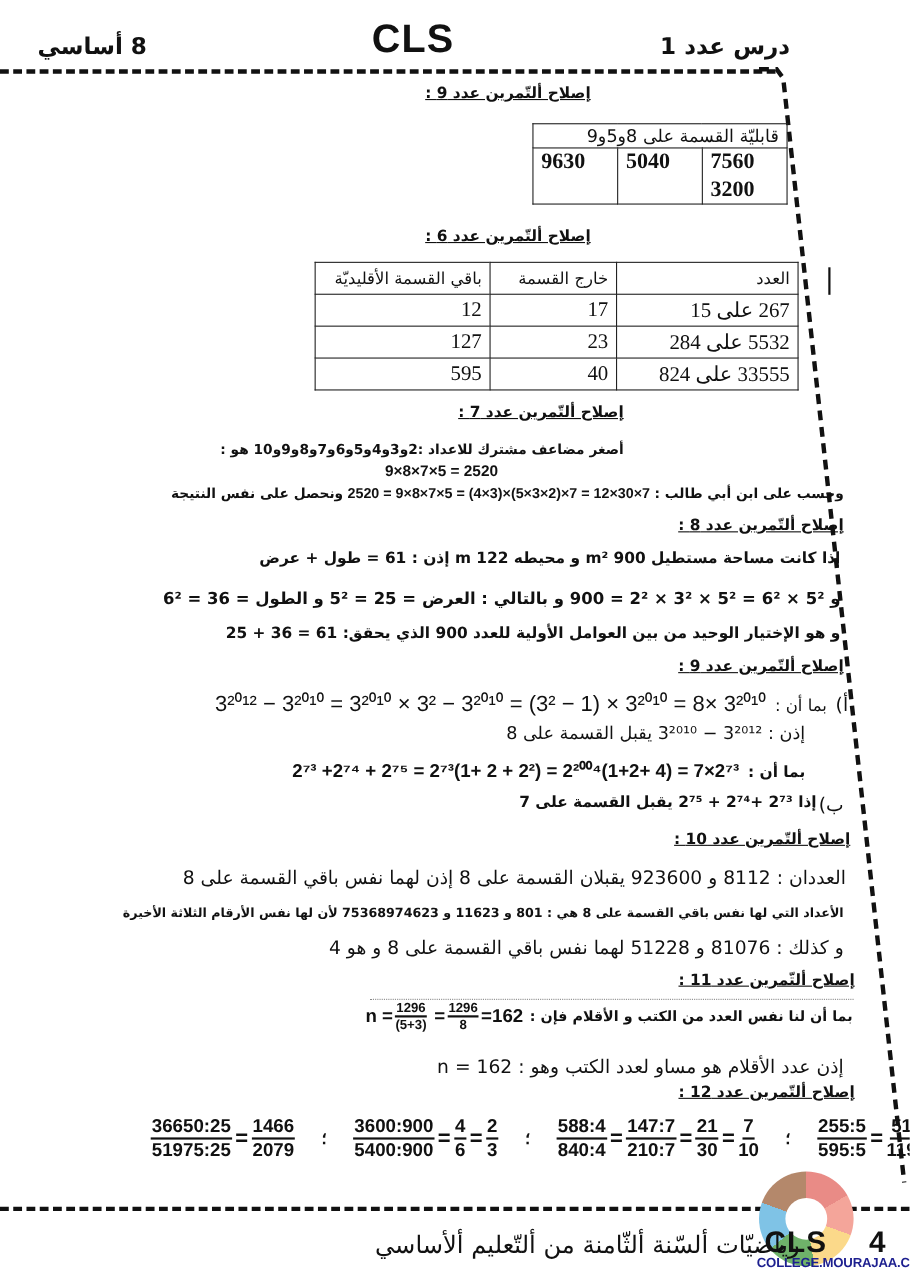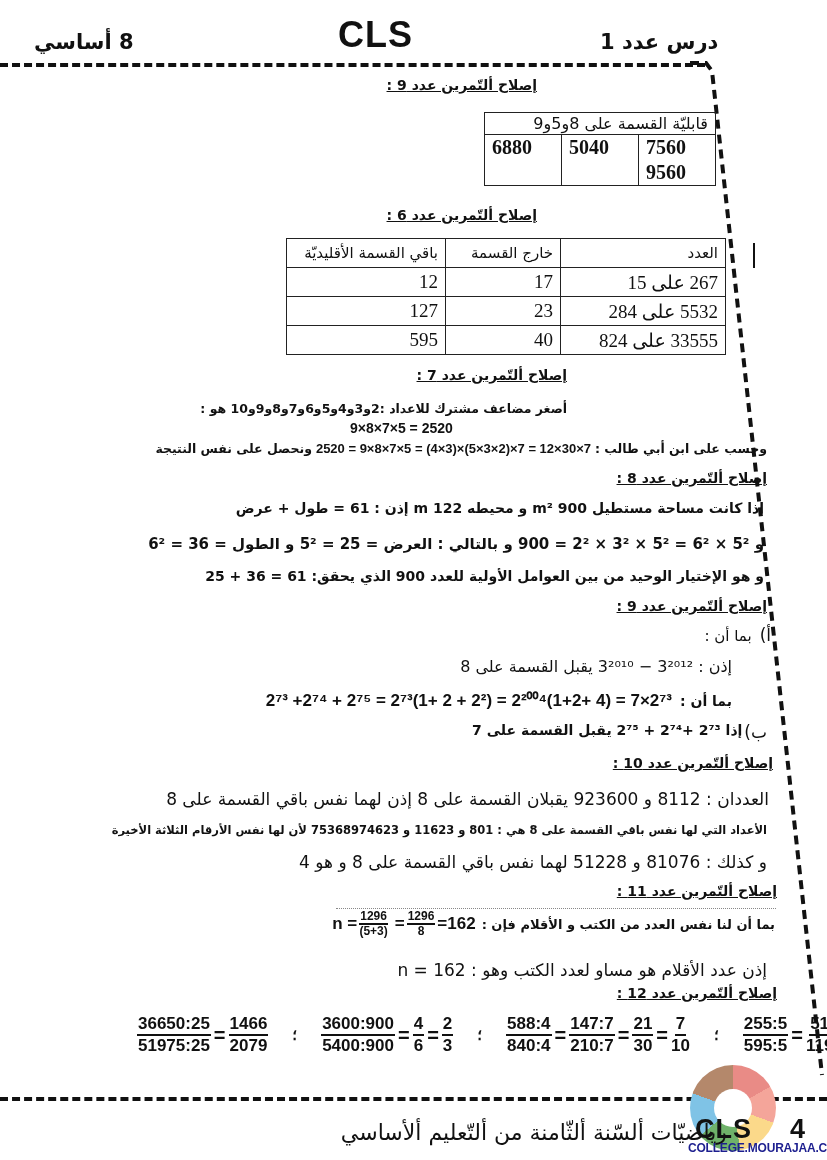--- a/index.html
+++ b/index.html
@@ -56,28 +56,28 @@
 
 <div class="abs" style="left:753px; top:243px; width:2px; height:25px; background:#111;"></div>
 
 <div class="abs section-title" style="right:290px; top:77px;">إصلاح ألتّمرين عدد 9 :</div>
 <table class="abs grid t5" style="left:484px; top:112px; width:232px;">
   <tbody>
       <tr>
         <td class="head" colspan="3">قابليّة القسمة على 8و5و9</td>
       </tr>
   <tr style="direction:rtl;">
-    <td style="border-bottom:none;">6880</td>
+    <td style="border-bottom:none;">9630</td>
     <td style="border-bottom:none;">5040</td>
     <td style="border-bottom:none;">7560</td>
   </tr>
   <tr style="direction:rtl;">
     <td style="border-top:none;"></td>
     <td style="border-top:none;"></td>
-    <td style="border-top:none;">9560</td>
+    <td style="border-top:none;">3200</td>
   </tr>
 </tbody>
   </table>
 
 <div class="abs section-title" style="right:290px; top:207px;">إصلاح ألتّمرين عدد 6 :</div>
 <table class="abs grid t6" style="left:286px; top:238px; width:440px; direction:rtl;">
   <tbody>
       <tr>
     <td class="head" style="width:150px;">العدد</td>
     <td class="head" style="width:100px;">خارج القسمة</td>
@@ -112,20 +112,21 @@
 
 <div class="abs section-title" style="right:60px; top:470px;">إصلاح ألتّمرين عدد 8 :</div>
 <div class="abs bold-ar" style="right:63px; top:500px; font-size:14px;">إذا كانت مساحة مستطيل 900 m² و محيطه 122 m إذن : 61 = طول + عرض</div>
 <div class="abs bold-ar" style="right:63px; top:535px; font-size:15px;">و 5² × 6² = 5² × 3² × 2² = 900 و بالتالي : العرض = 25 = 5² و الطول = 36 = 6²</div>
 <div class="abs bold-ar" style="right:63px; top:568px; font-size:14px;">و هو الإختيار الوحيد من بين العوامل الأولية للعدد 900 الذي يحقق: 61 = 36 + 25</div>
 
 <div class="abs section-title" style="right:60px; top:598px;">إصلاح ألتّمرين عدد 9 :</div>
 <div class="abs" style="right:56px; top:625px; display:flex; direction:rtl; align-items:baseline; gap:8px; white-space:nowrap;">
   <span class="norm-ar">أ)</span>
   <span class="norm-ar" style="font-size:15px;">بما أن :</span>
+  <span class="math" style="font-size:20px;">3²⁰¹² − 3²⁰¹⁰ = 3²⁰¹⁰ × 3² − 3²⁰¹⁰ = (3² − 1) × 3²⁰¹⁰ = 8× 3²⁰¹⁰</span>
 </div>
 <div class="abs norm-ar" style="right:95px; top:657px; font-size:16px;">إذن : 3²⁰¹² − 3²⁰¹⁰ يقبل القسمة على 8</div>
 <div class="abs" style="right:95px; top:688px; display:flex; direction:rtl; align-items:baseline; gap:8px; white-space:nowrap;">
   <span class="bold-ar" style="font-size:14px;">بما أن :</span>
   <span class="math bold" style="font-size:17px;text-align:center;">2⁷³ +2⁷⁴ + 2⁷⁵ = 2⁷³(1+ 2 + 2²) = 2²⁰⁰⁴(1+2+ 4) = 7×2⁷³</span>
 </div>
 <div class="abs" style="right:60px; top:722px; display:flex; direction:rtl; gap:2px; white-space:nowrap;">
   <span class="norm-ar">ب)</span>
   <span class="bold-ar" style="font-size:14px;">إذا 2⁷³ +2⁷⁴ + 2⁷⁵ يقبل القسمة على 7</span>
 </div>

